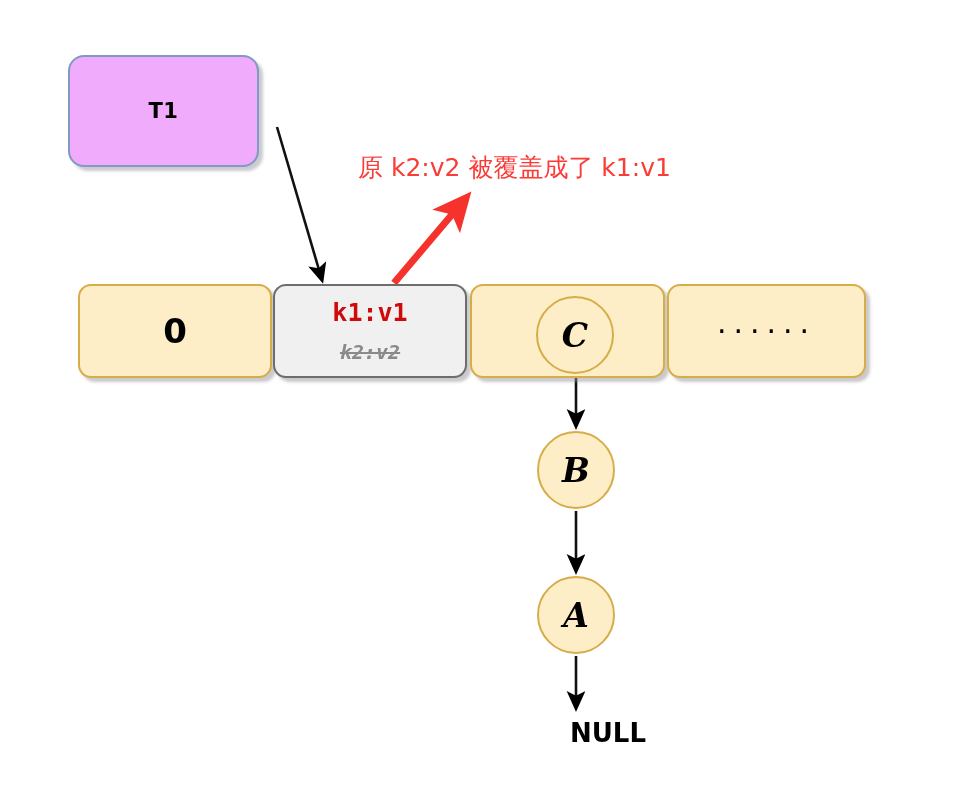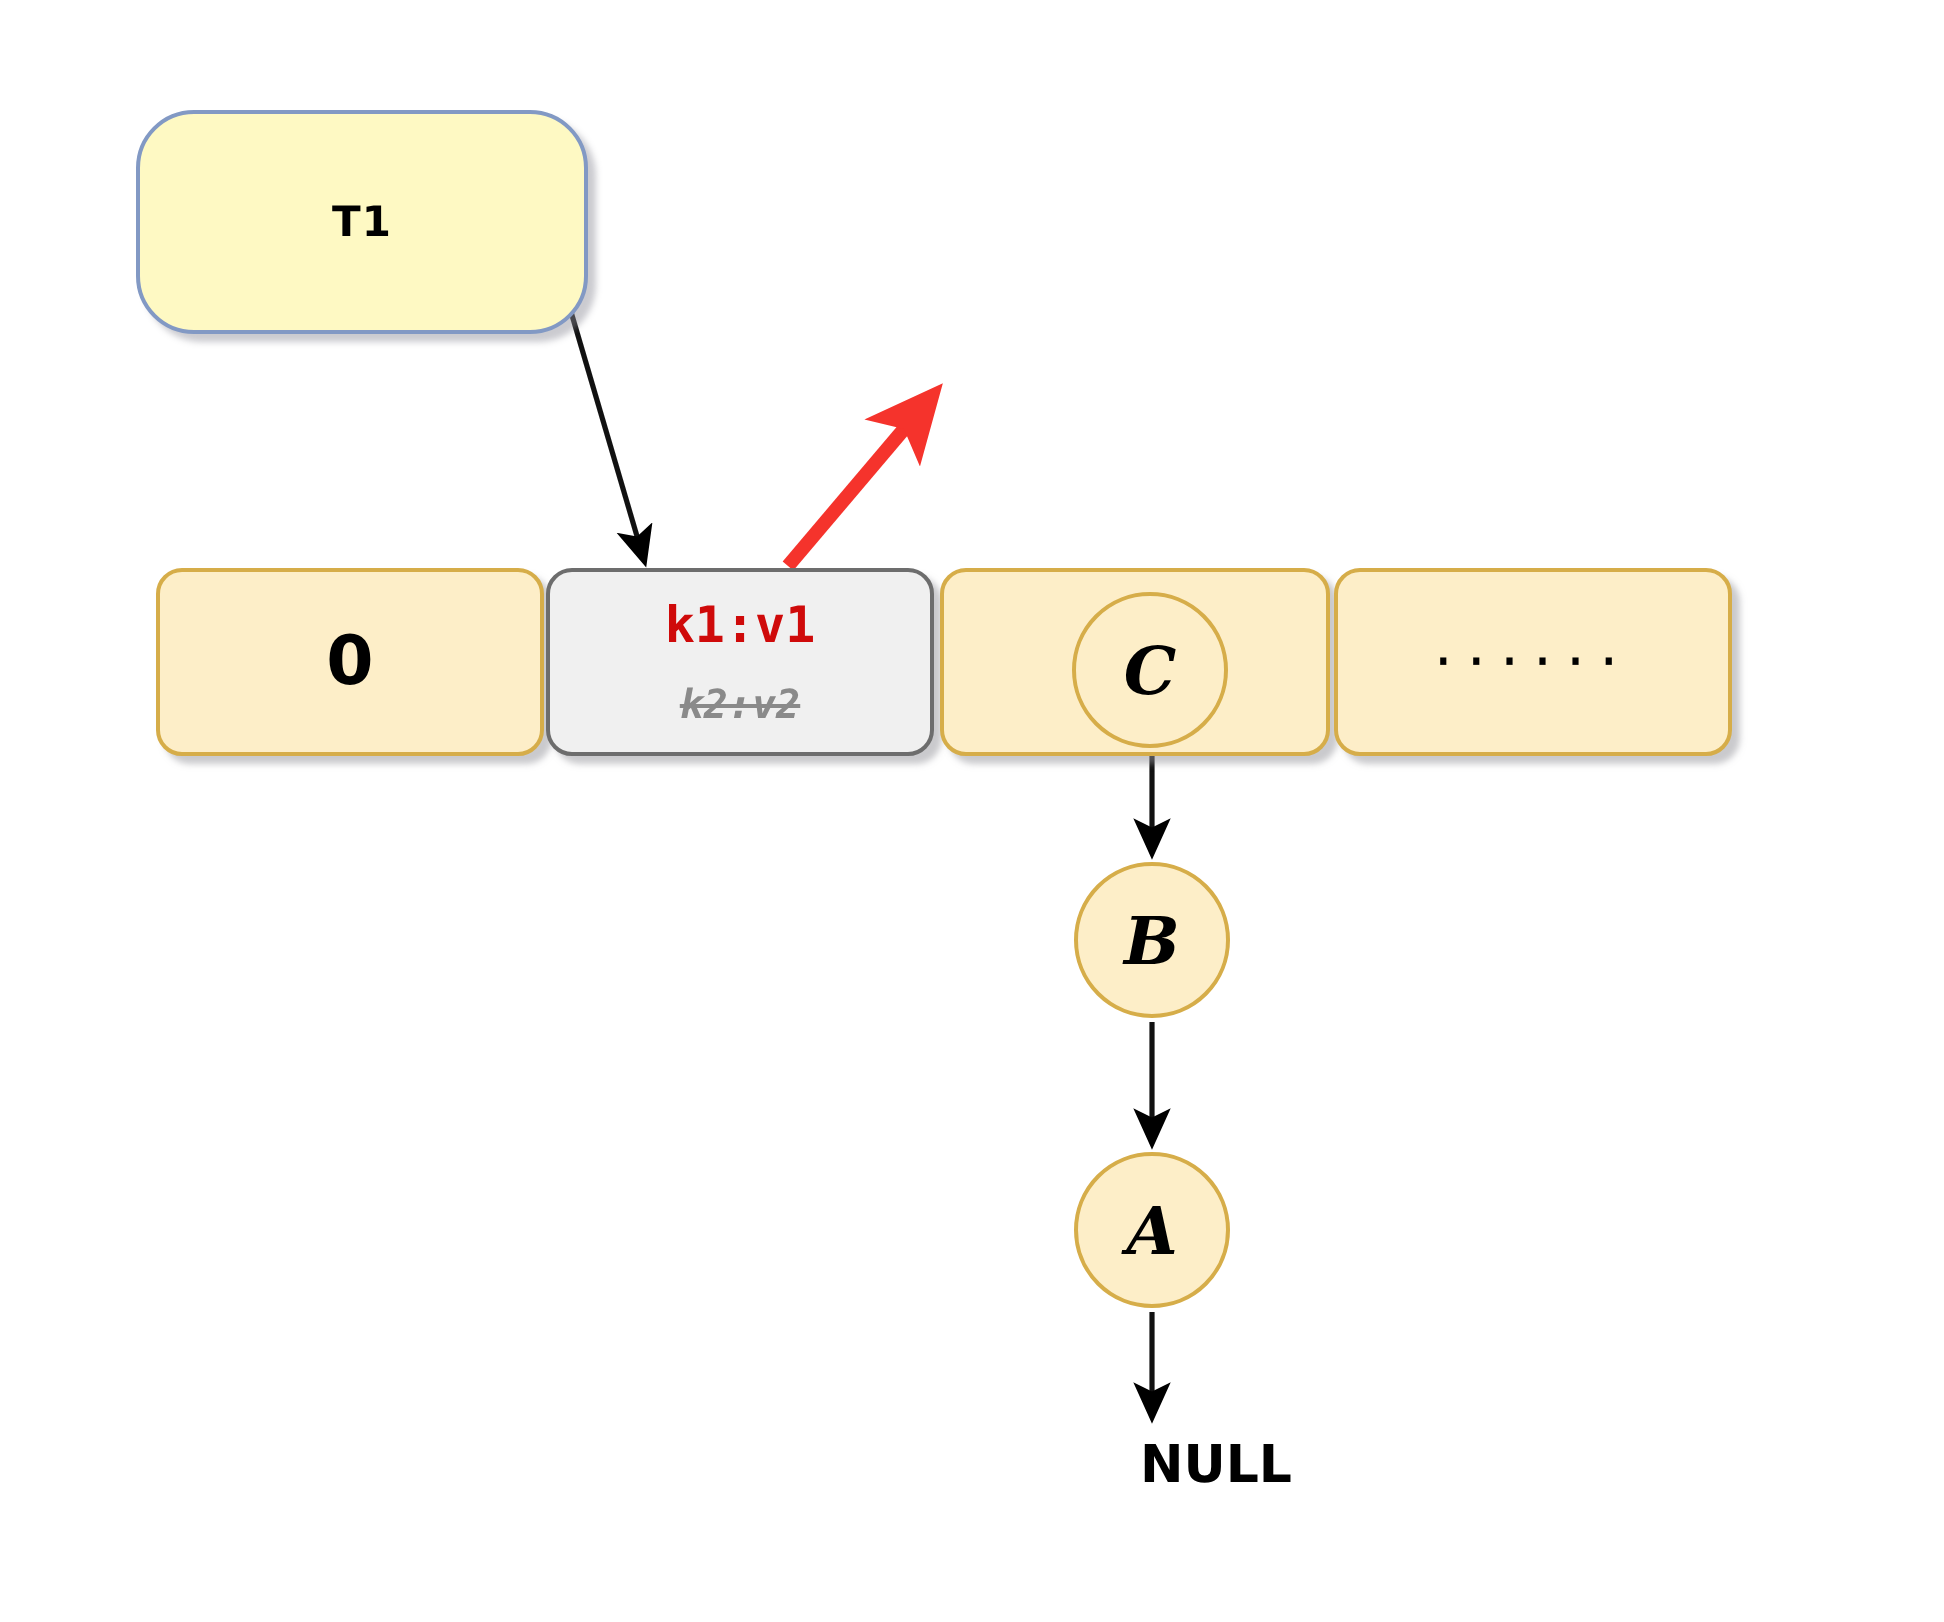--- a/index.html
+++ b/index.html
@@ -28,25 +28,25 @@
     width: 972px;
     height: 811px;
     pointer-events: none;
   }
 
   
   .txn-box {
     position: absolute;
     left: 68px;
     top: 55px;
-    width: 226px;
+    width: 191px;
     height: 112px;
-    background: #fef9c3;
+    background: #f0abfc;
     border: 2px solid #8299c4;
-    border-radius: 29px;
+    border-radius: 16px;
     box-shadow: 4px 4px 3px rgba(140,140,150,0.45);
     display: flex;
     flex-direction: column;
     align-items: center;
     justify-content: center;
     box-sizing: border-box;
   }
   .txn-line {
     color: #000000;
     font-family: "DejaVu Sans", "Liberation Sans", sans-serif;
@@ -194,20 +194,21 @@
 
     <path d="M576,511 L576,571" stroke="#111111" stroke-width="2.6" fill="none" marker-end="url(#arrow-black)"></path>
 
     <path d="M576,656 L576,708" stroke="#111111" stroke-width="2.6" fill="none" marker-end="url(#arrow-black)"></path>
   </svg>
 
   <div class="txn-box">
     <div class="txn-line">T1</div>
   </div>
 
+  <div class="annotation">原 k2:v2 被覆盖成了 k1:v1</div>
 
   <div class="array-row">
 
     <div class="cell cell-yellow cell-0">
       <span class="cell-label-big">0</span>
     </div>
 
     <div class="cell cell-grey cell-1">
       <span class="kv-new">k1:v1</span>
       <span class="kv-old">k2:v2</span>

